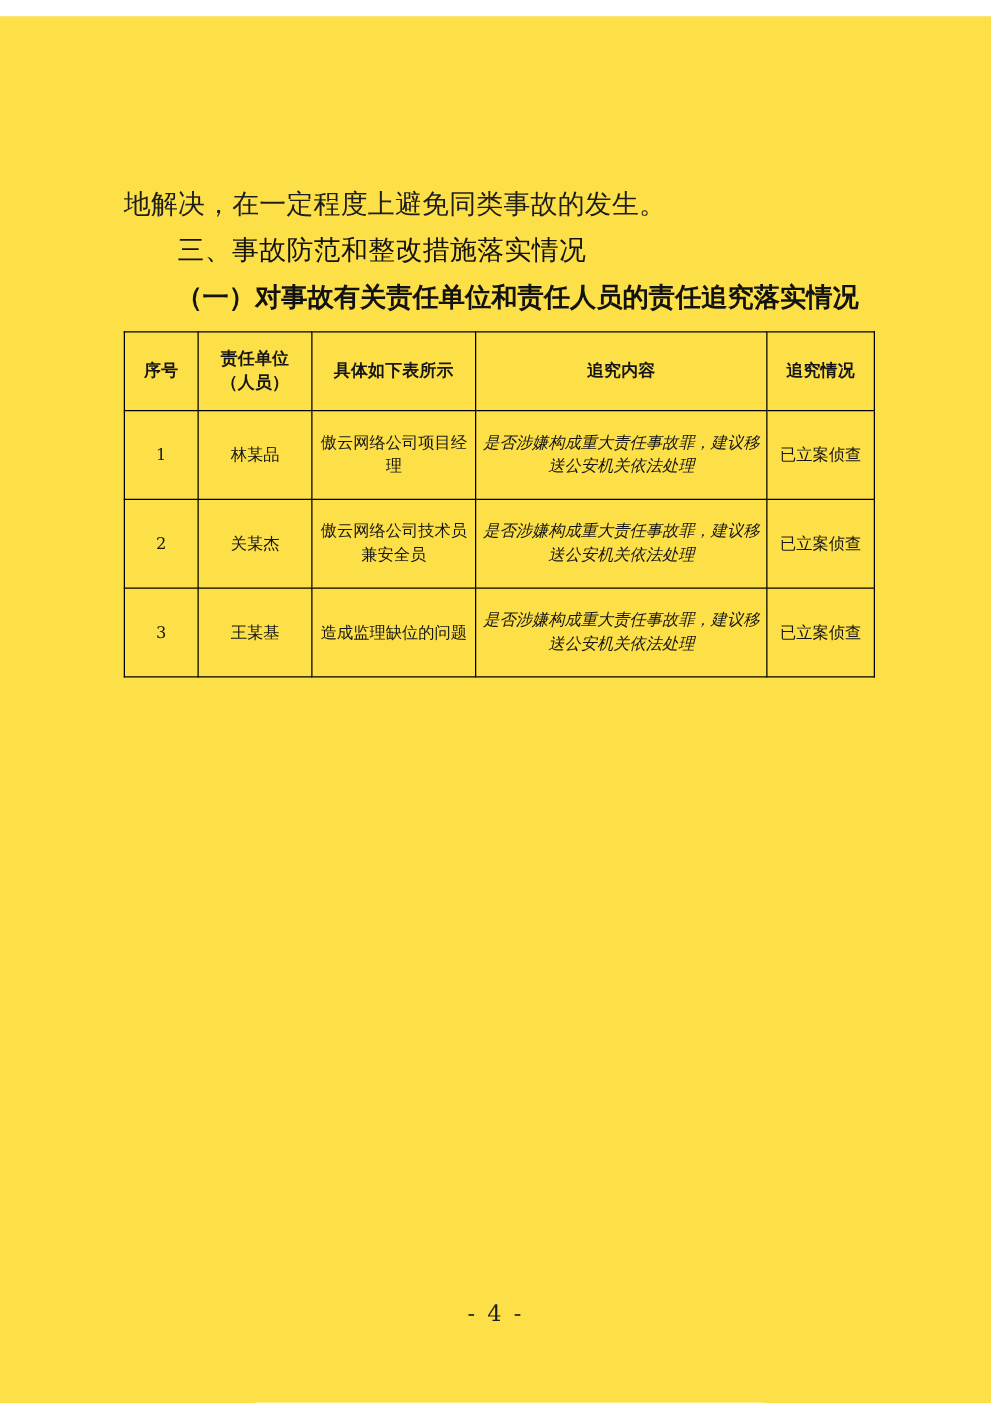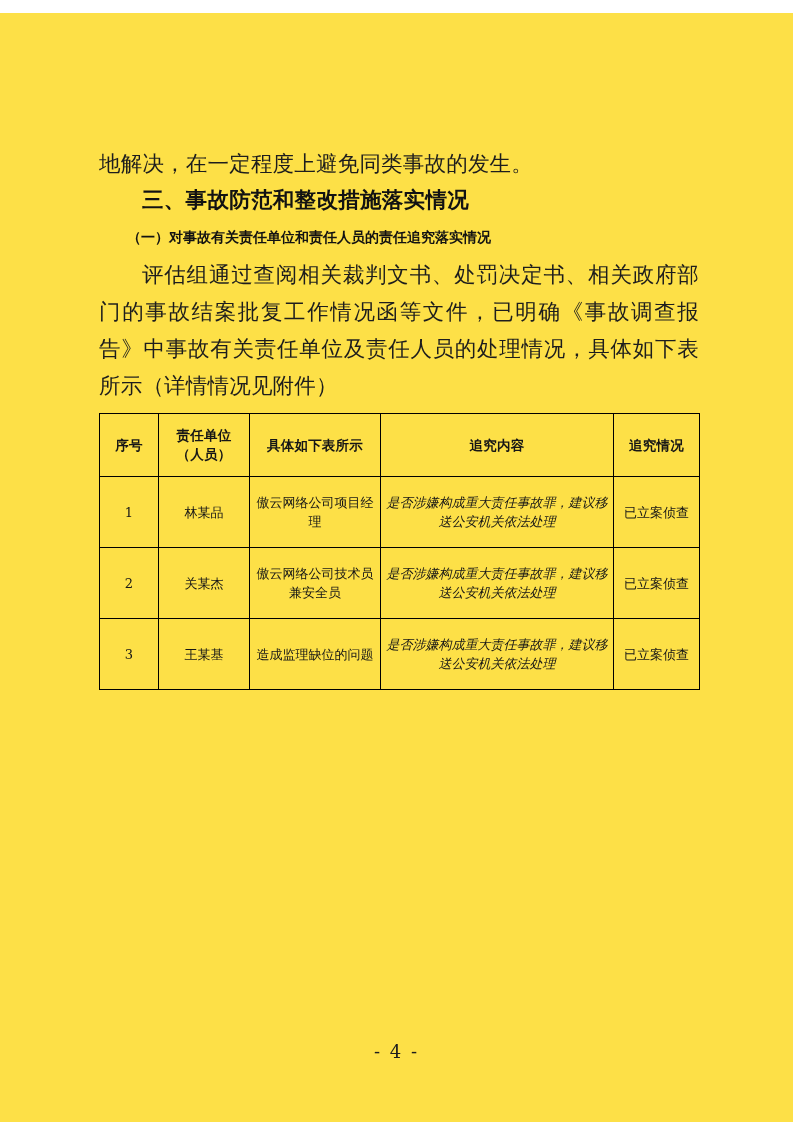--- a/index.html
+++ b/index.html
@@ -43,31 +43,31 @@
     letter-spacing: 0.2px;
     margin: 0;
   }
   .para.indent { text-indent: 2em; }
 
   
   .h-level1 {
     font-family: "Liberation Sans", "DejaVu Sans", sans-serif;
     font-size: 21.5px;
     line-height: 37px;
-    font-weight: 700;
+    font-weight: 400;
     color: #121212;
     text-indent: 2em;
     margin: 0;
     letter-spacing: 0.3px;
   }
 
   
   .h-level2 {
     font-family: "DejaVu Serif", "Liberation Serif", serif;
-    font-size: 14px;
+    font-size: 21px;
     line-height: 37px;
     font-weight: 700;
     color: #121212;
     text-indent: 2em;
     margin: 0;
     text-align: justify;
     text-justify: inter-ideograph;
   }
 
   
@@ -136,21 +136,20 @@
 
   <div class="content">
 
     <p class="para">地解决，在一定程度上避免同类事故的发生。</p>
 
 
     <p class="h-level1">三、事故防范和整改措施落实情况</p>
 
     <p class="h-level2">（一）对事故有关责任单位和责任人员的责任追究落实情况</p>
 
-    <p class="para indent">评估组通过查阅相关裁判文书、处罚决定书、相关政府部门的事故结案批复工作情况函等文件，已明确《事故调查报告》中事故有关责任单位及责任人员的处理情况，具体如下表所示（详情情况见附件）</p>
 
     <div class="table-wrap">
       <table class="resp-table">
         <colgroup>
           <col class="c-idx">
           <col class="c-unit">
           <col class="c-org">
           <col class="c-content">
           <col class="c-status">
         </colgroup>

